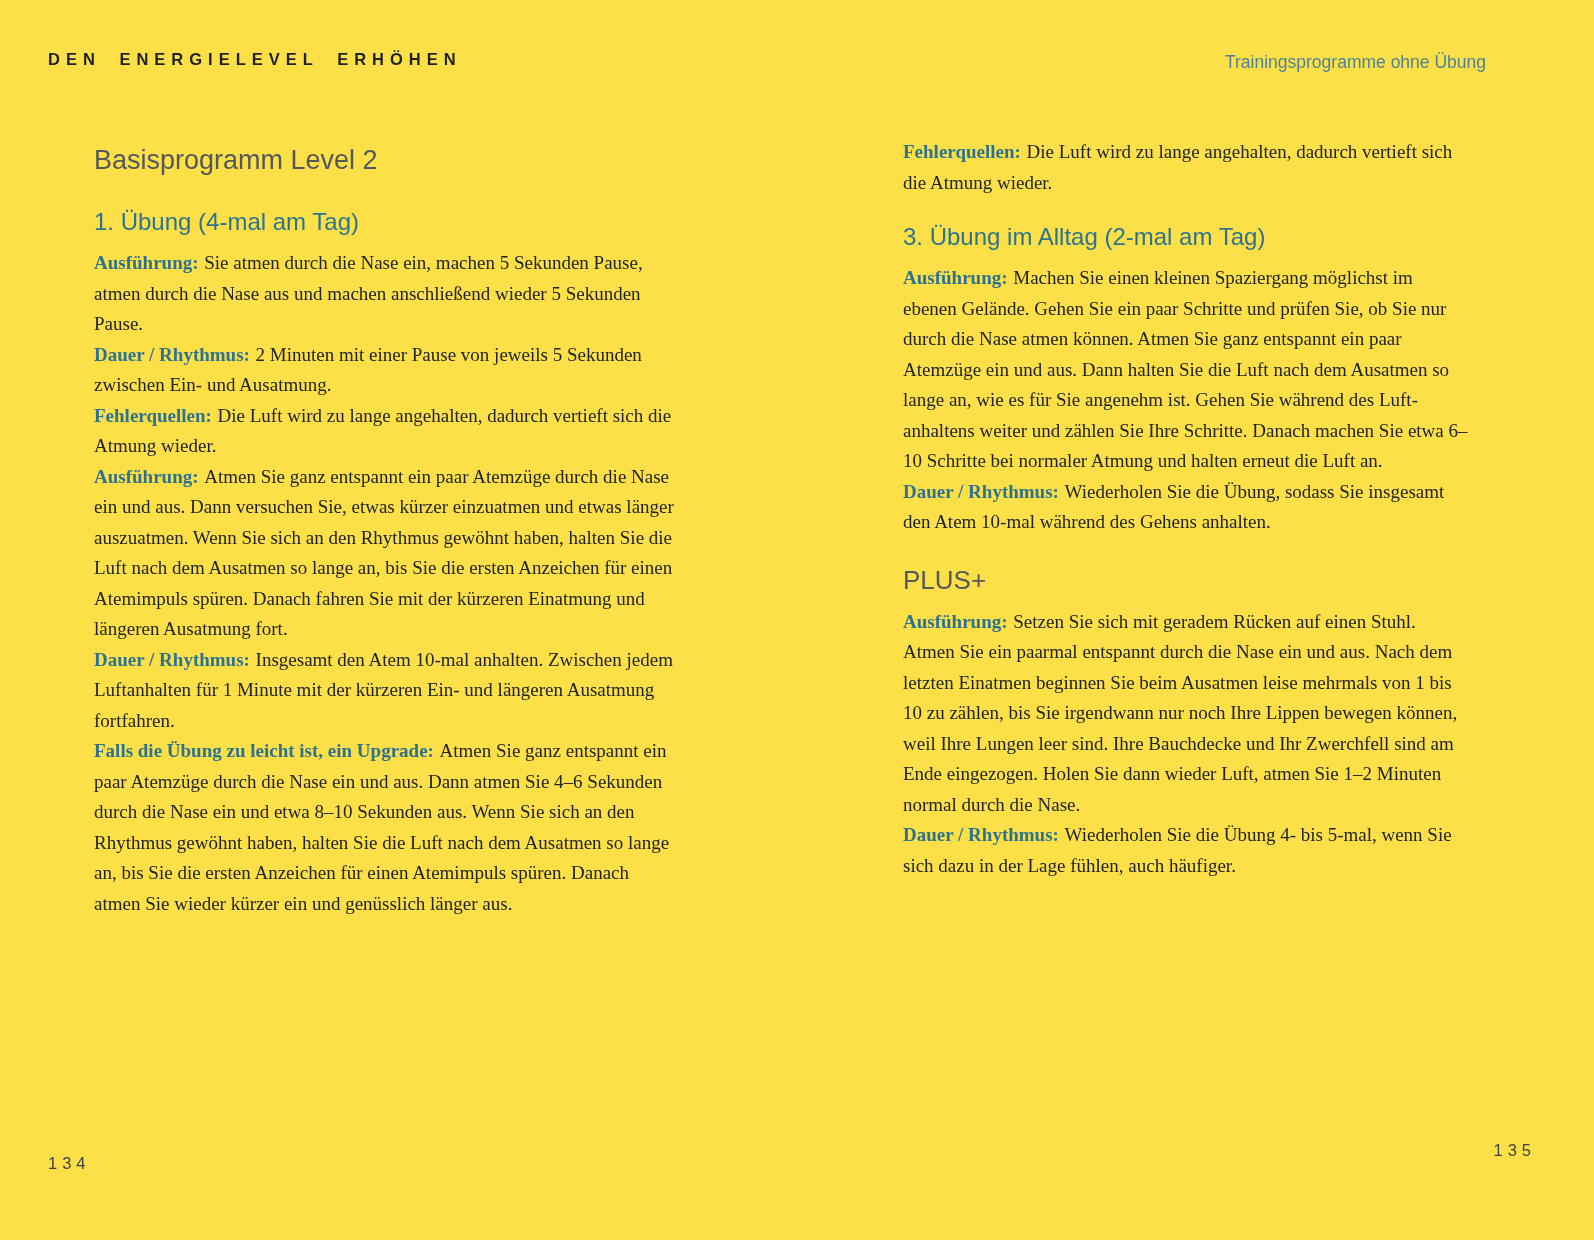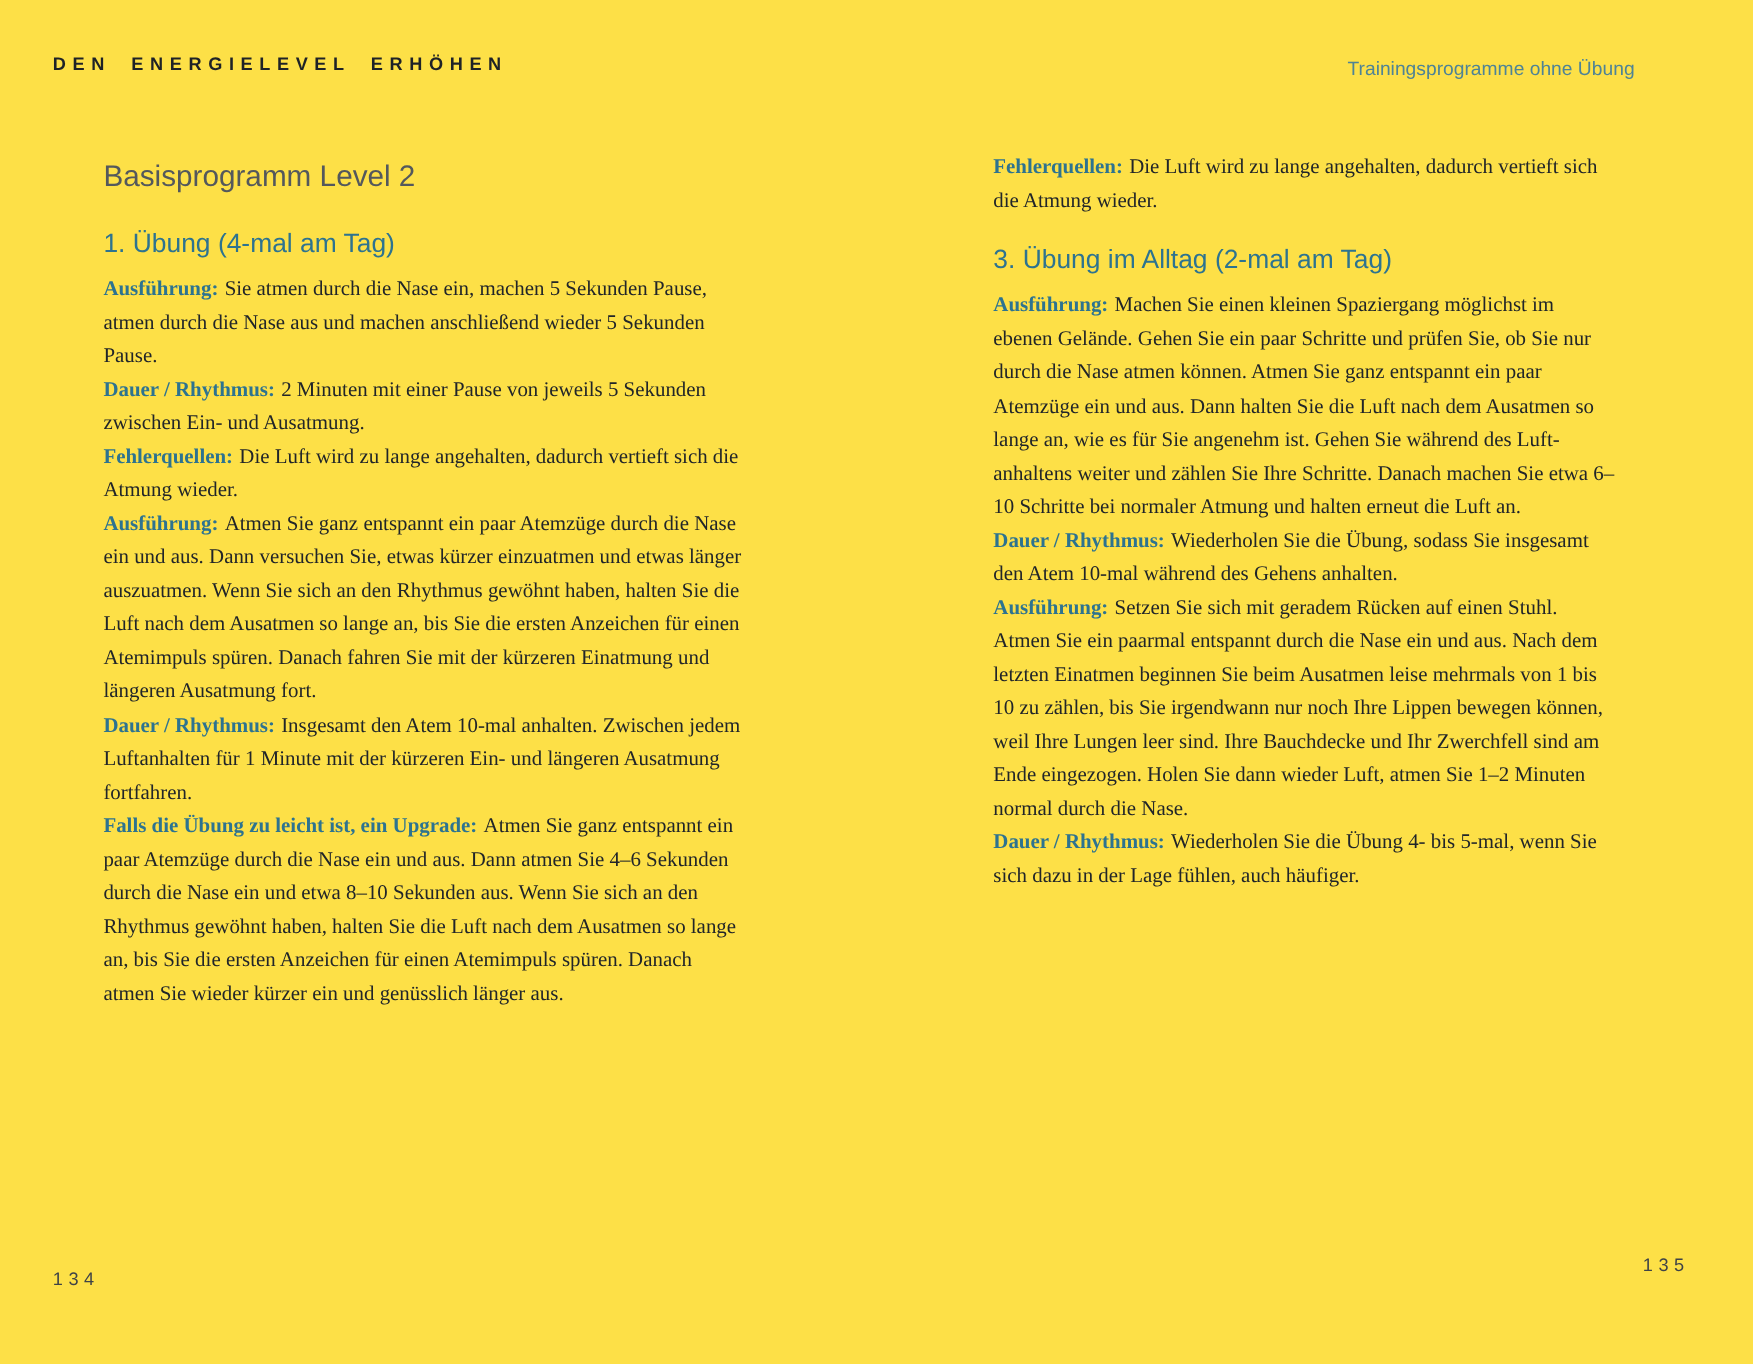--- a/index.html
+++ b/index.html
@@ -125,20 +125,21 @@
       <p class="para"><span class="para-label">Fehlerquellen:</span><span class="para-text">Die Luft wird zu lange angehalten, dadurch vertieft sich die Atmung wieder.</span></p>
     </section>
 
     <section>
       <h2 class="exercise-heading">3. Übung im Alltag (2-mal am Tag)</h2>
       <p class="para"><span class="para-label">Ausführung:</span><span class="para-text">Machen Sie einen kleinen Spaziergang möglichst im ebenen Gelände. Gehen Sie ein paar Schritte und prüfen Sie, ob Sie nur durch die Nase atmen können. Atmen Sie ganz entspannt ein paar Atemzüge ein und aus. Dann halten Sie die Luft nach dem Ausatmen so lange an, wie es für Sie angenehm ist. Gehen Sie während des Luft­anhaltens weiter und zählen Sie Ihre Schritte. Danach machen Sie etwa 6–10 Schritte bei normaler Atmung und halten erneut die Luft an.</span></p>
       <p class="para"><span class="para-label">Dauer / Rhythmus:</span><span class="para-text">Wiederholen Sie die Übung, sodass Sie insgesamt den Atem 10-mal während des Gehens anhalten.</span></p>
     </section>
 
     <section>
+      <h2 class="plus-heading">PLUS+</h2>
       <p class="para"><span class="para-label">Ausführung:</span><span class="para-text">Setzen Sie sich mit geradem Rücken auf einen Stuhl. Atmen Sie ein paarmal entspannt durch die Nase ein und aus. Nach dem letzten Einatmen beginnen Sie beim Ausatmen leise mehrmals von 1 bis 10 zu zählen, bis Sie irgendwann nur noch Ihre Lippen bewegen können, weil Ihre Lungen leer sind. Ihre Bauchdecke und Ihr Zwerchfell sind am Ende eingezogen. Holen Sie dann wieder Luft, atmen Sie 1–2 Minuten normal durch die Nase.</span></p>
       <p class="para"><span class="para-label">Dauer / Rhythmus:</span><span class="para-text">Wiederholen Sie die Übung 4- bis 5-mal, wenn Sie sich dazu in der Lage fühlen, auch häufiger.</span></p>
     </section>
   </div>
 
   <div class="page-number page-number-left">134</div>
   <div class="page-number page-number-right">135</div>
 
 </main>
 

